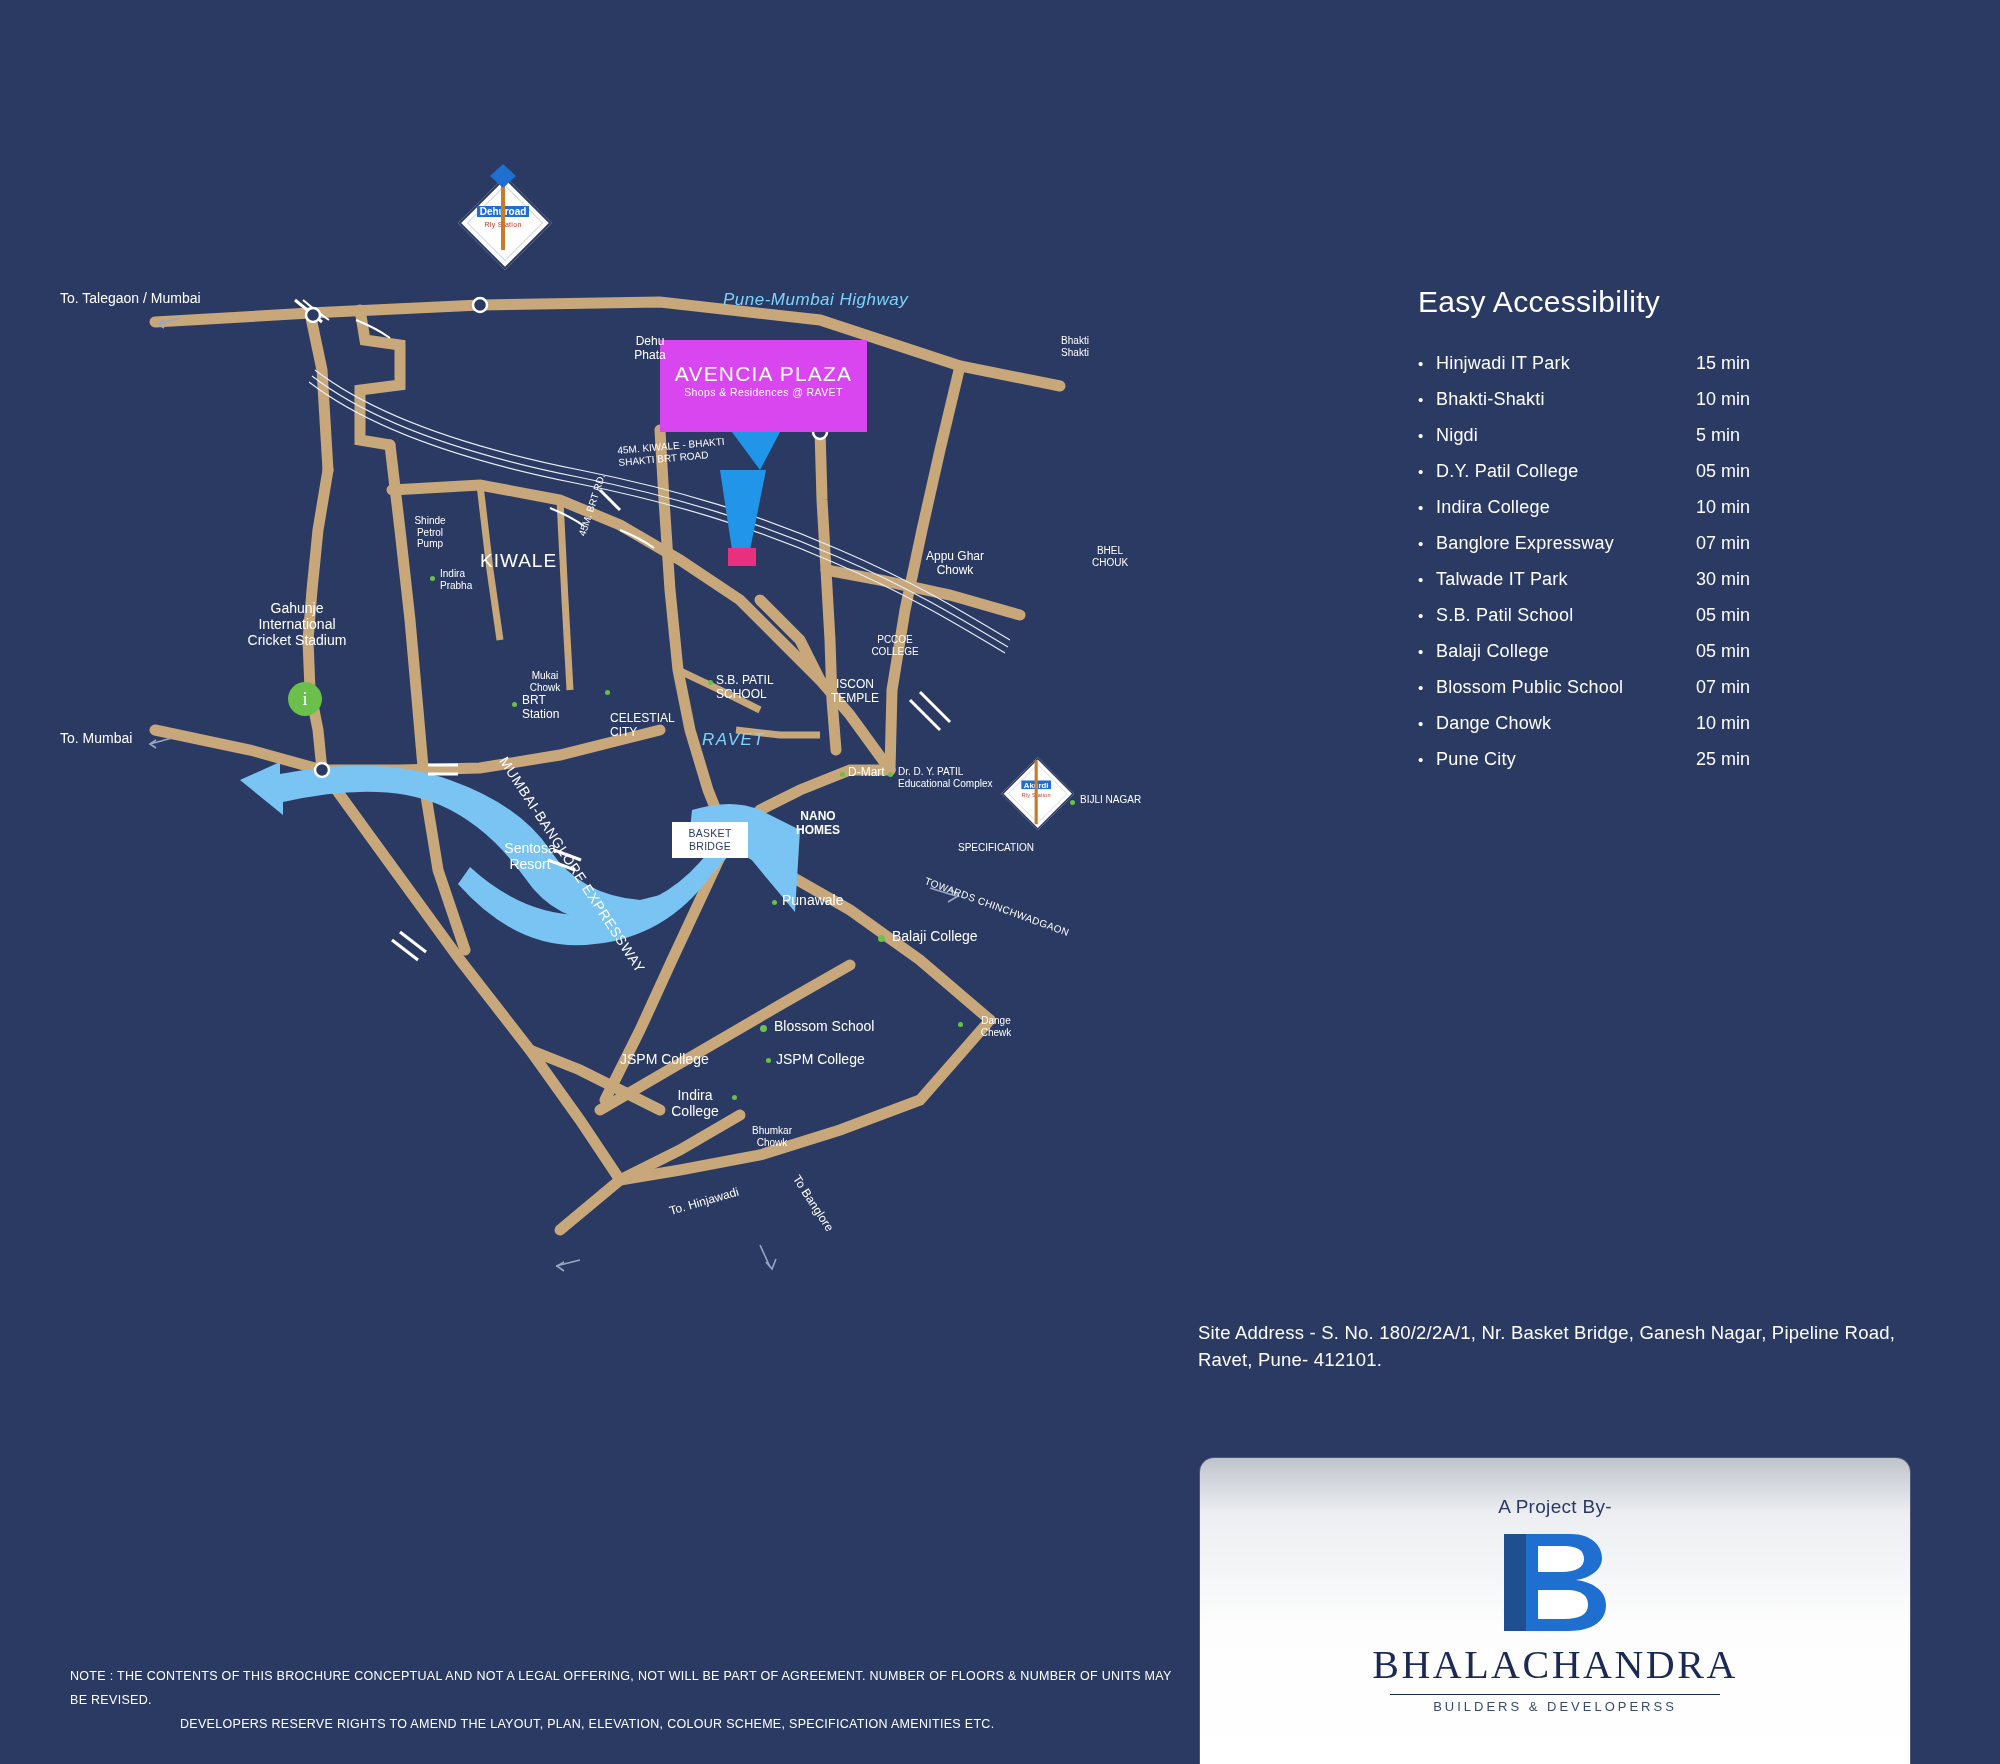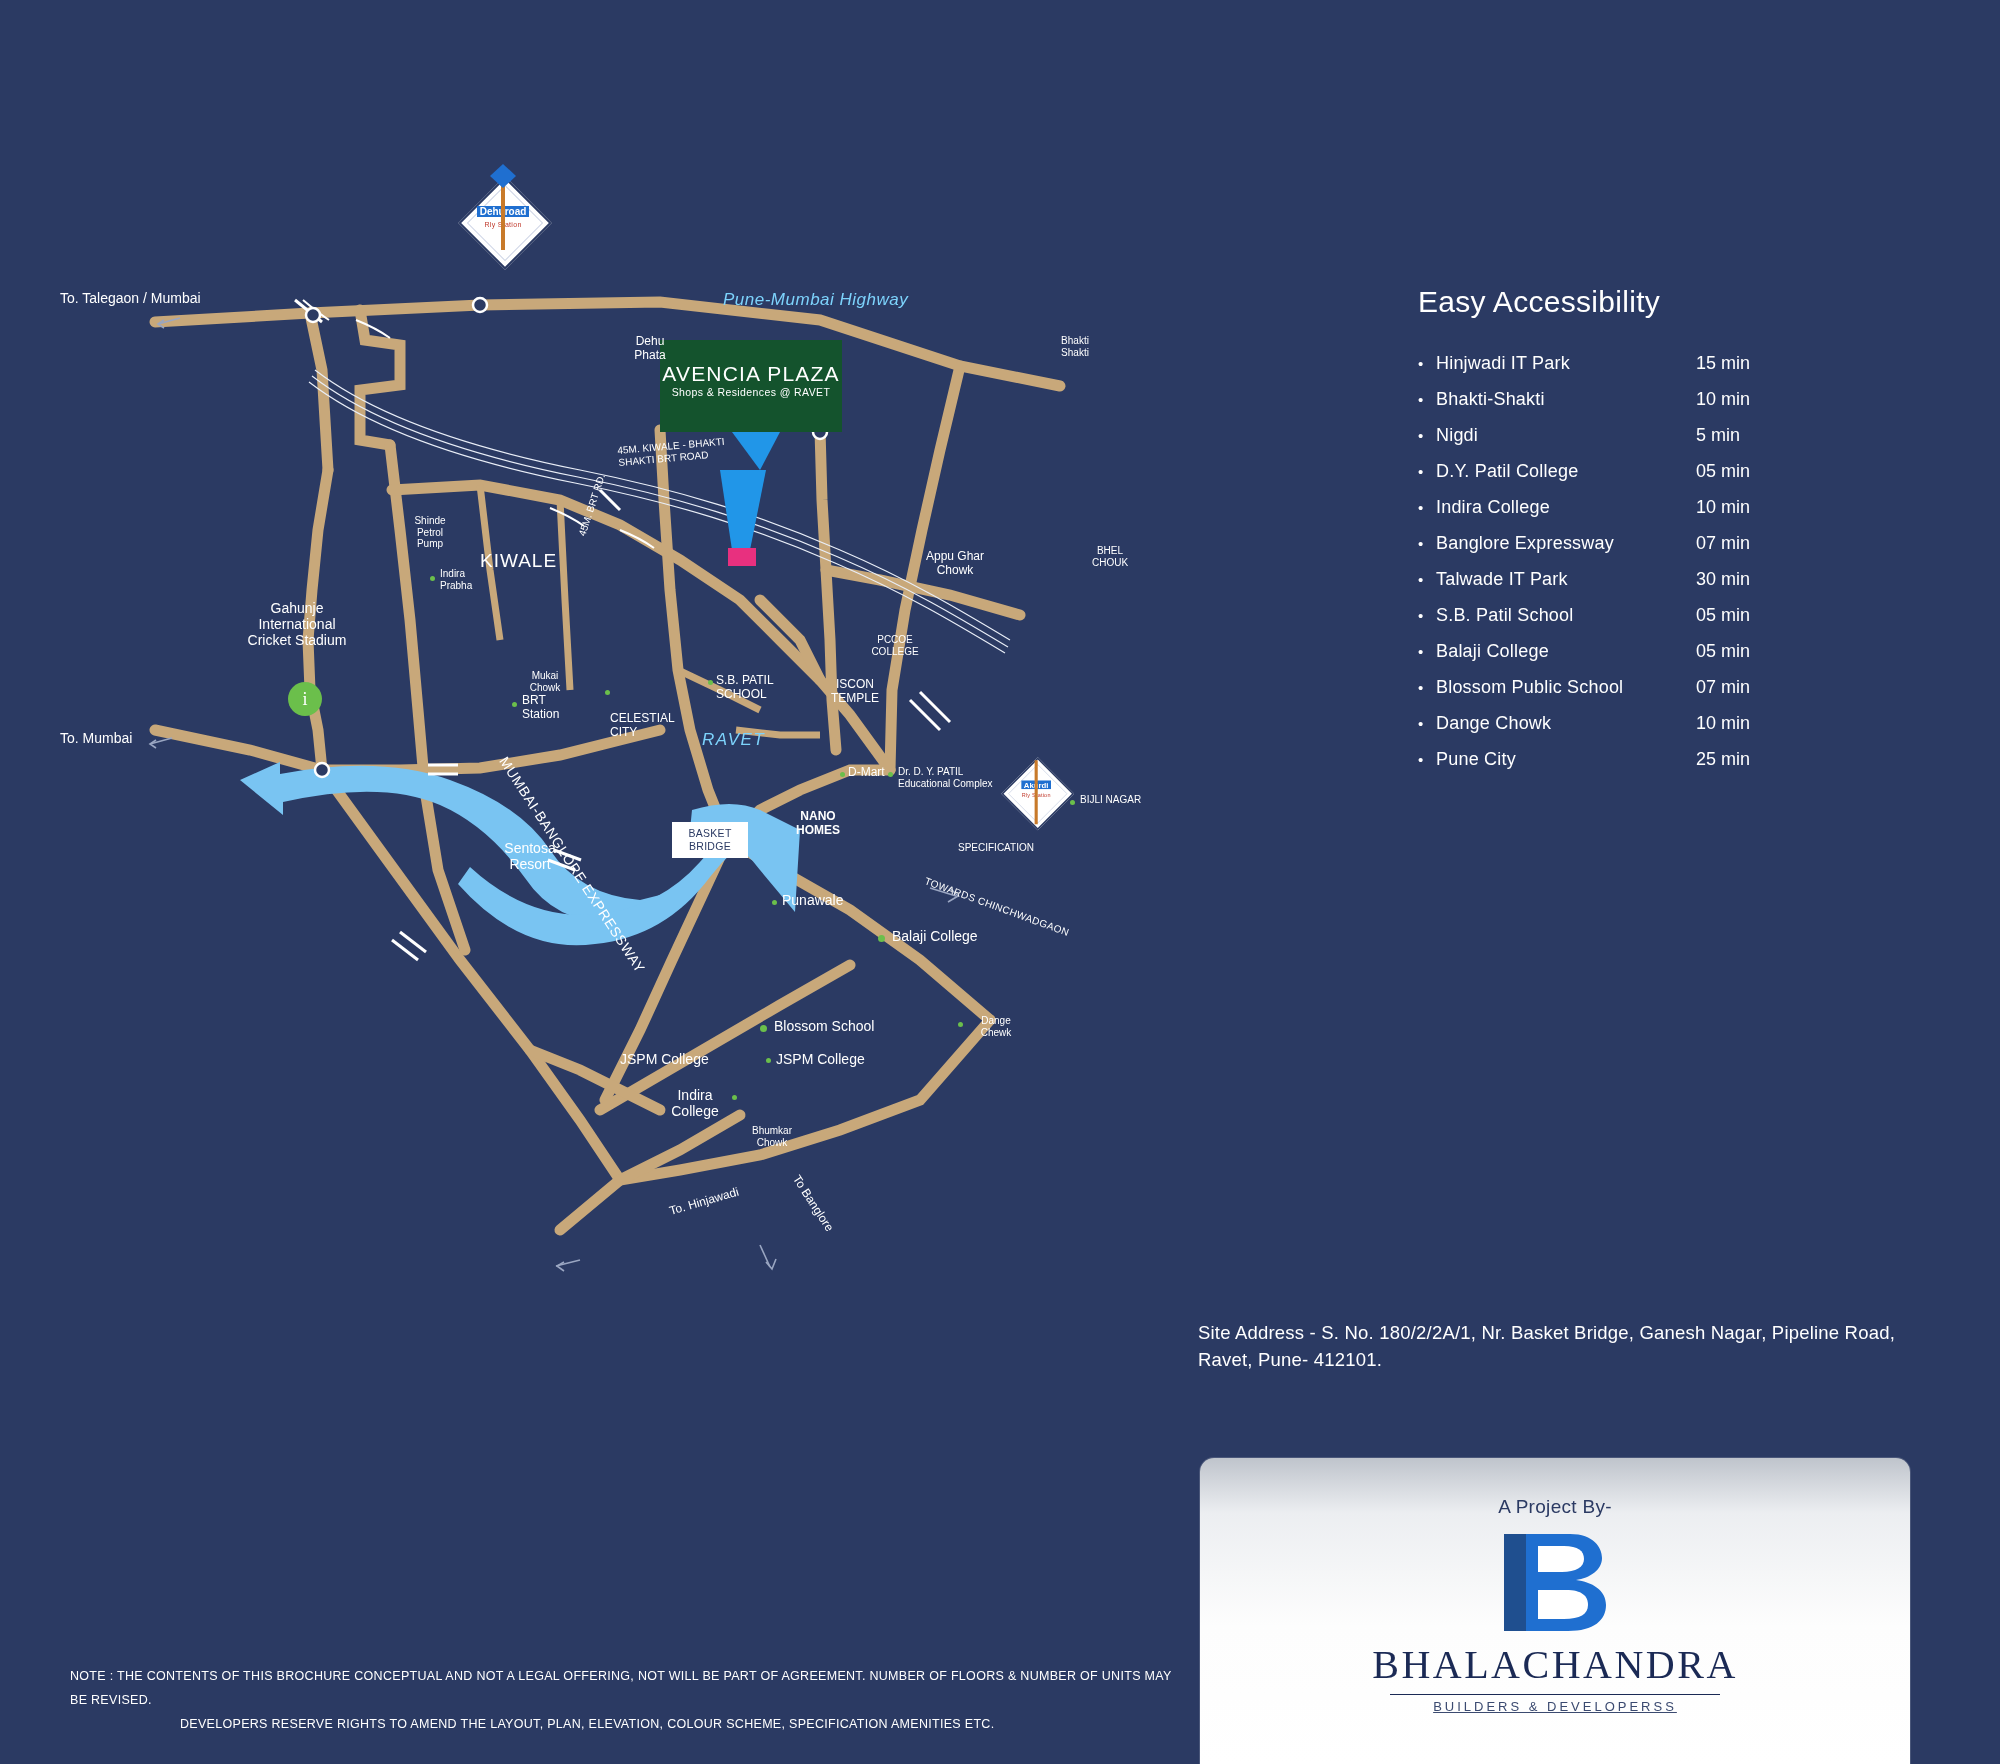--- a/index.html
+++ b/index.html
@@ -57,23 +57,23 @@
     border-radius: 50%;
     background: #6bbf4b;
   }
   .dot-sm { width: 5px; height: 5px; }
 
   
   .plaza-box {
     position: absolute;
     left: 600px;
     top: 170px;
-    width: 182px;
+    width: 207px;
     height: 92px;
-    background: #14532d;
+    background: #d946ef;
   }
   .plaza-title {
     font-size: 21px;
     letter-spacing: 1.2px;
     color: #ffffff;
     text-align: center;
     margin-top: 22px;
     font-family: "Liberation Sans", sans-serif;
   }
   .plaza-sub {
@@ -237,21 +237,20 @@
     width: 330px;
     height: 1px;
     background: #1b2a55;
     margin: 6px auto 4px auto;
   }
   .brand-sub {
     text-align: center;
     color: #3b4a70;
     font-size: 13px;
     letter-spacing: 3px;
-    text-decoration: underline;
   }
 
   
   .note {
     position: absolute;
     left: 70px;
     top: 1665px;
     width: 1120px;
     font-size: 12.5px;
     line-height: 1.9;

